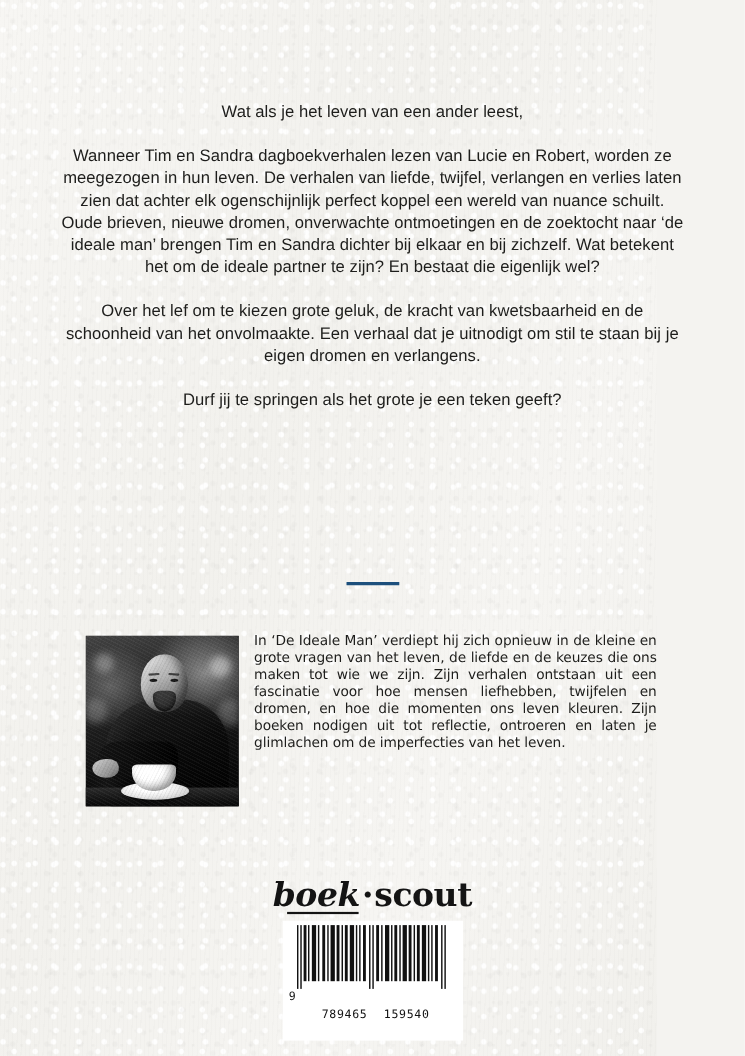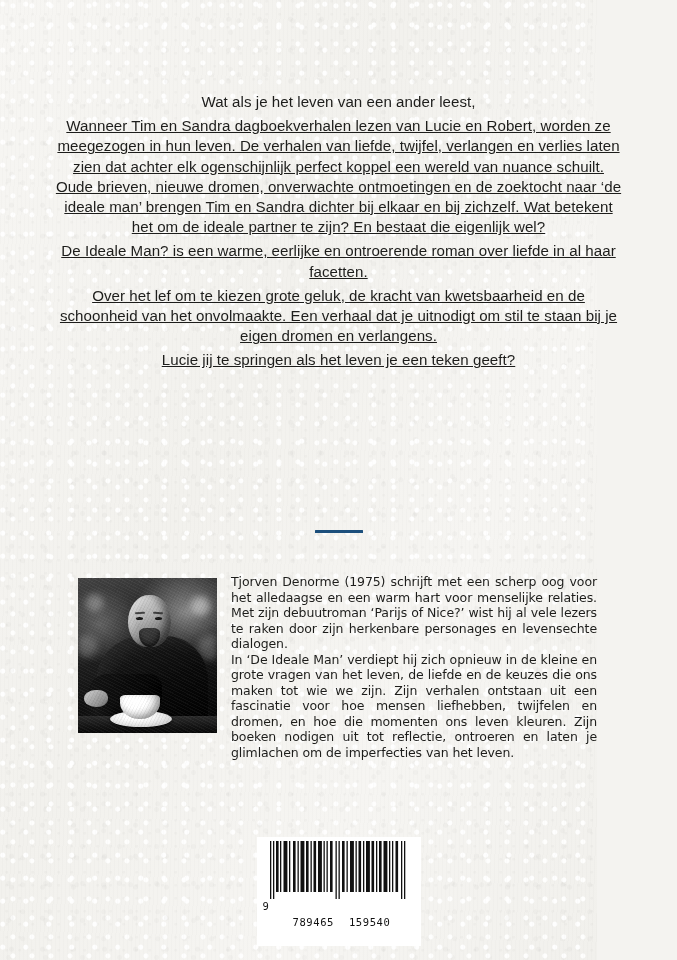--- a/index.html
+++ b/index.html
@@ -53,22 +53,21 @@
     color: #1d1d1b;
     font-size: 15.1px;
     line-height: 20.2px;
     letter-spacing: .05px;
     z-index: 3;
   }
   .blurb p {
     margin: 0;
   }
   .blurb p + p {
-    margin-top: 4px;
-    text-decoration: underline;
+    margin-top: 20px;
   }
   .blurb .wide {
     margin-left: -4px;
     margin-right: -4px;
   }
 
   
   .rule-wrap {
     position: absolute;
     left: 0;
@@ -314,23 +313,22 @@
 </head>
 <body>
 
 <div class="cover">
 
   <div class="blurb">
     <p>
       <span>Wat als je het leven van een ander leest,</span><br>
     </p>
     <p class="wide">Wanneer Tim en Sandra dagboekverhalen lezen van Lucie en Robert, worden ze meegezogen in hun leven. De verhalen van liefde, twijfel, verlangen en verlies laten zien dat achter elk ogenschijnlijk perfect koppel een wereld van nuance schuilt. Oude brieven, nieuwe dromen, onverwachte ontmoetingen en de zoektocht naar ‘de ideale man’ brengen Tim en Sandra dichter bij elkaar en bij zichzelf. Wat betekent het om de ideale partner te zijn? En bestaat die eigenlijk wel?</p>
-    <p>De Ideale Man? is een warme, eerlijke en ontroerende roman over liefde in al haar facetten.</p>
     <p>Over het lef om te kiezen grote geluk, de kracht van kwetsbaarheid en de schoonheid van het onvolmaakte. Een verhaal dat je uitnodigt om stil te staan bij je eigen dromen en verlangens.</p>
-    <p>Lucie jij te springen als het leven je een teken geeft?</p>
+    <p>Durf jij te springen als het grote je een teken geeft?</p>
   </div>
 
   <div class="rule-wrap">
     <span class="rule"></span>
   </div>
 
   <div class="author-photo">
     <div class="scene"></div>
     <div class="bg-blur"></div>
     <div class="body"></div>
@@ -343,24 +341,26 @@
       <div class="beard"></div>
     </div>
     <div class="table"></div>
     <div class="saucer"></div>
     <div class="cup"></div>
     <div class="hand"></div>
     <div class="grain"></div>
   </div>
 
   <div class="bio">
-    <p>Tjorven Denorme (1975) schrijft met een scherp oog voor het alledaagse en een warm hart voor menselijke relaties. Met zijn debuutroman ‘Parijs of Nice?’ wist hij al vele lezers te raken door zijn herkenbare personages en levensechte dialogen.</p>
     <p>In ‘De Ideale Man’ verdiept hij zich opnieuw in de kleine en grote vragen van het leven, de liefde en de keuzes die ons maken tot wie we zijn. Zijn verhalen ontstaan uit een fascinatie voor hoe mensen liefhebben, twijfelen en dromen, en hoe die momenten ons leven kleuren. Zijn boeken nodigen uit tot reflectie, ontroeren en laten je glimlachen om de imperfecties van het leven.</p>
   </div>
 
+  <div class="logo">
+    <span class="boek"><span>boek</span><span class="ul"></span></span><span class="dot">·</span><span class="scout">scout</span>
+  </div>
 
   <div class="barcode-block">
     <div class="barcode">
       <svg class="bars" viewBox="0 0 150 58" preserveAspectRatio="none">
         <rect x="0" y="0" width="150" height="58" fill="#ffffff"></rect>
         <g fill="#111111">
           <rect x="6" y="0" width="1.3" height="58"></rect>
           <rect x="9" y="0" width="1.3" height="58"></rect>
           <rect x="12" y="0" width="2.6" height="51"></rect>
           <rect x="16" y="0" width="1.3" height="51"></rect>

